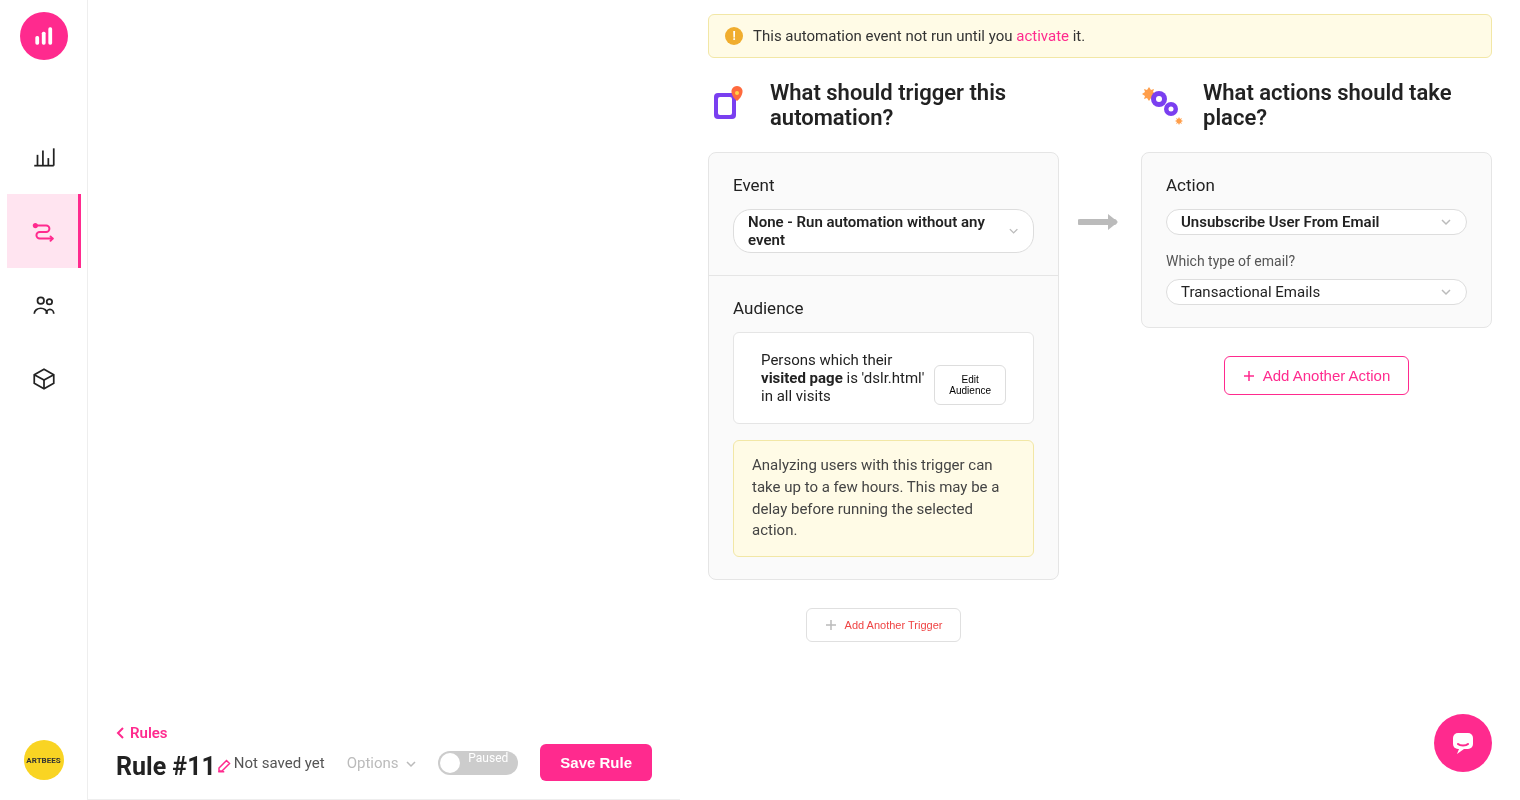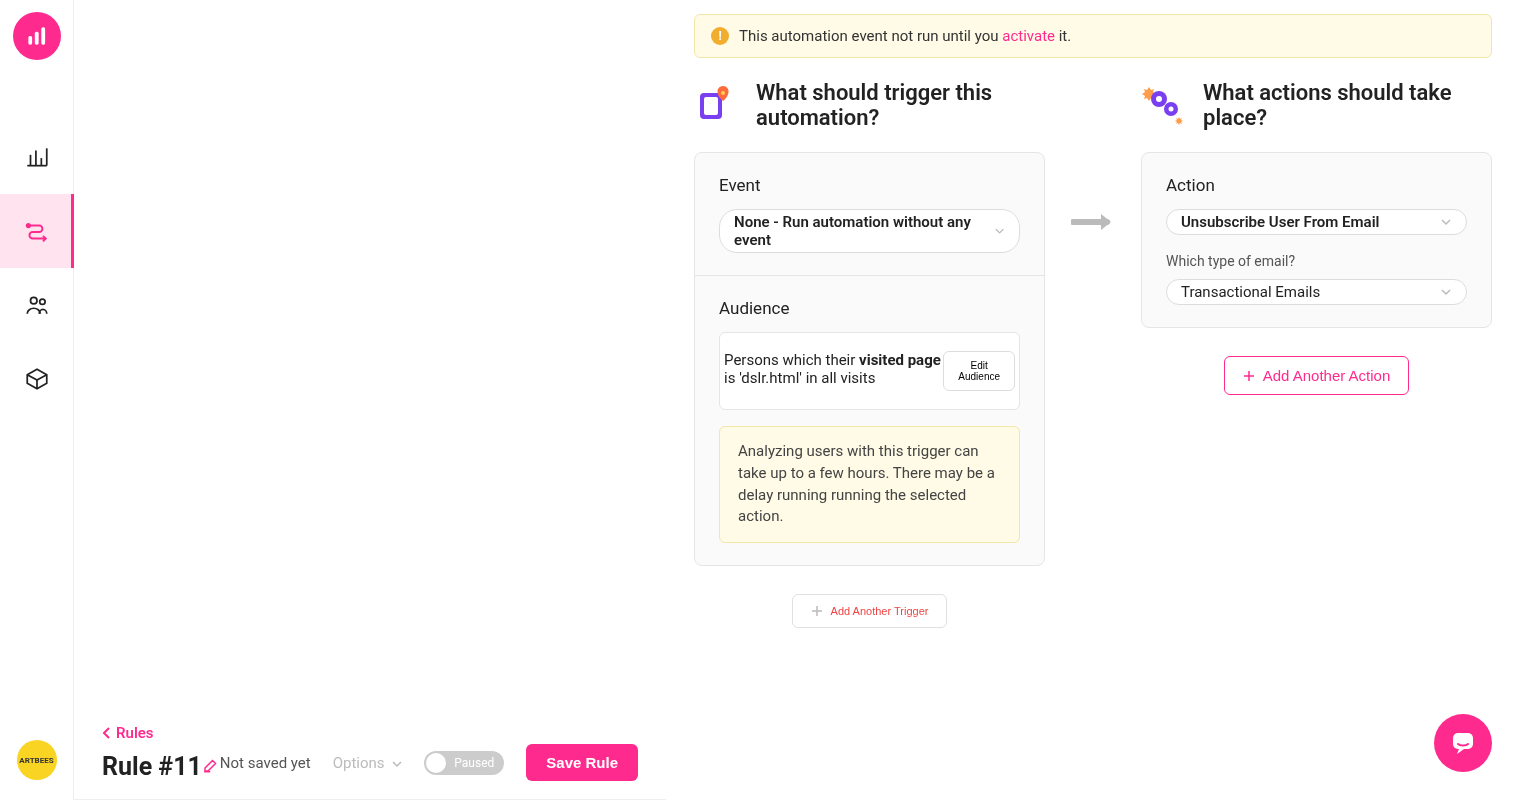--- a/index.html
+++ b/index.html
@@ -1,66 +1,66 @@
 <!DOCTYPE html>
 <html><head>
 <meta charset="utf-8">
 <style>
   * { box-sizing: border-box; margin: 0; padding: 0; }
   body { font-family: -apple-system, BlinkMacSystemFont, "Segoe UI", Roboto, Helvetica, Arial, sans-serif; background:#fff; color:#222; width:1520px; height:800px; overflow:hidden; }
   
   .app { display:flex; height:800px; }
   
   
-  .sidebar { width:74px; border-right:1px solid #eee; display:flex; flex-direction:column; align-items:center; padding-top:12px; position:relative; }
+  .sidebar { width:88px; border-right:1px solid #eee; display:flex; flex-direction:column; align-items:center; padding-top:12px; position:relative; }
   .logo { width:48px; height:48px; border-radius:50%; background:#ff2a8e; display:flex; align-items:center; justify-content:center; margin-bottom:60px; }
   .nav-item { width:74px; height:74px; display:flex; align-items:center; justify-content:center; cursor:pointer; }
   .nav-item.active { background:#ffe4f0; position:relative; }
   .nav-item.active::after { content:""; position:absolute; right:0; top:0; bottom:0; width:3px; background:#ff2a8e; }
   .avatar { width:40px; height:40px; border-radius:50%; background:#f9d423; position:absolute; bottom:20px; display:flex; align-items:center; justify-content:center; font-size:8px; font-weight:bold; color:#333; }
   
   
   .main { flex:1; display:flex; flex-direction:row; }
   
   
   .header { padding:20px 28px 18px; border-bottom:1px solid #eee; display:flex; align-items:flex-end; justify-content:space-between; }
   .header-left { }
   .breadcrumb { color:#ff2a8e; font-size:15px; font-weight:600; cursor:pointer; display:inline-flex; align-items:center; gap:4px; margin-bottom:10px;}
   .title-row { display:flex; align-items:center; gap:0; }
   .title { font-size:25px; font-weight:700; color:#222; }
   .edit-icon { color:#ff2a8e; cursor:pointer; }
   .header-right { display:flex; align-items:center; gap:22px; }
   .not-saved { font-size:15px; color:#555; }
   .options { font-size:15px; color:#bbb; cursor:pointer; }
-  .toggle { background:#ccc; border-radius:20px; width:80px; height:24px; position:relative; display:flex; align-items:center; justify-content:flex-end; padding-right:10px; cursor:pointer;}
+  .toggle { background:#ccc; border-radius:20px; width:80px; height:24px; position:relative; display:flex; align-items:flex-start; justify-content:flex-end; padding-right:10px; cursor:pointer;}
   .toggle-knob { width:20px; height:20px; border-radius:50%; background:#fff; position:absolute; left:2px; top:2px; }
   .toggle-label { font-size:12px; color:#fff; }
   .save-btn { background:#ff2a8e; color:#fff; border:none; border-radius:6px; padding:10px 20px; font-size:15px; font-weight:600; cursor:pointer; }
   
   
   .content { padding:14px 28px 20px; flex:1; overflow:auto; }
   .warning-banner { background:#fffbe6; border:1px solid #f2e7a6; border-radius:6px; padding:12px 16px; display:flex; align-items:center; gap:10px; font-size:15px; color:#333; margin-bottom:22px;}
   .warn-icon { width:18px; height:18px; border-radius:50%; background:#f0ad2e; color:#fff; display:flex; align-items:center; justify-content:center; font-size:12px; font-weight:bold;}
   .warning-banner a { color:#ff2a8e; text-decoration:none; }
   
-  .columns { display:flex; gap:8px; }
+  .columns { display:flex; gap:1px; }
   .col { flex:1; }
   .arrow-col { width:80px; display:flex; justify-content:center; padding-top:130px; }
   
   .section-head { display:flex; align-items:center; gap:18px; margin-bottom:22px; }
   .section-title { font-size:22px; font-weight:600; color:#222; }
   
   .card { border:1px solid #e5e5e5; border-radius:8px; background:#fafafa; }
   .card-section { padding:22px 24px; }
   .card-section + .card-section { border-top:1px solid #e5e5e5; }
   .card-label { font-size:17px; font-weight:400; margin-bottom:14px; color:#222; }
   .select { background:#fff; border:1px solid #ddd; border-radius:18px; padding:3px 14px; display:flex; align-items:center; justify-content:space-between; cursor:pointer; font-size:15px; font-weight:600; color:#222;}
   .sublabel { font-size:14px; color:#555; margin-bottom:10px; }
   
-  .audience-box { background:#fff; border:1px solid #e5e5e5; border-radius:6px; padding:18px 4px; display:flex; align-items:flex-start; justify-content:space-between; }
+  .audience-box { background:#fff; border:1px solid #e5e5e5; border-radius:6px; padding:18px 27px; display:flex; align-items:flex-end; justify-content:space-between; }
   .aud-text { font-size:15px; color:#222; }
   .aud-text b { font-weight:700; }
   .edit-aud-btn { border:1px solid #ddd; background:#fff; border-radius:6px; padding:8px 14px; cursor:pointer; font-size:10px; font-weight:500; }
   .delay-note { background:#fffbe6; border:1px solid #f2e7a6; border-radius:6px; padding:14px 18px; font-size:15px; color:#444; margin-top:16px; line-height:1.45; }
   
   .add-btn-row { display:flex; justify-content:center; margin-top:28px; }
   .add-trigger-btn { border:1px solid #e0e0e0; background:#fff; border-radius:6px; padding:10px 18px; color:#ef4444; font-size:11px; cursor:not-allowed; display:flex; align-items:center; gap:8px;}
   .add-action-btn { border:1px solid #ff2a8e; background:#fff; border-radius:6px; padding:10px 18px; color:#ff2a8e; font-size:15px; cursor:pointer; display:flex; align-items:center; gap:8px; font-weight:500;text-align:right;}
   
   .intercom { position:fixed; right:28px; bottom:28px; width:58px; height:58px; border-radius:50%; background:#ff2a8e; display:flex; align-items:center; justify-content:center; cursor:pointer; }
@@ -186,21 +186,21 @@
               </div>
             </div>
             <div class="card-section">
               <div class="card-label">Audience</div>
               <div class="audience-box">
                 <div class="aud-text">
                   <span>Persons which their </span><b>visited page</b><span> is 'dslr.html' in all visits</span>
                 </div>
                 <button class="edit-aud-btn">Edit Audience</button>
               </div>
-              <div class="delay-note">Analyzing users with this trigger can take up to a few hours. There may be a delay running running the selected action.</div>
+              <div class="delay-note">Analyzing users with this trigger can take up to a few hours. This may be a delay before running the selected action.</div>
             </div>
           </div>
 
           <div class="add-btn-row">
             <button class="add-trigger-btn">
               <svg width="12" height="12" viewBox="0 0 12 12">
                   <path d="M6 1v10M1 6h10" stroke="#bbb" stroke-width="1.5"></path>
                 </svg>
               <span>Add Another Trigger</span>
             </button>

